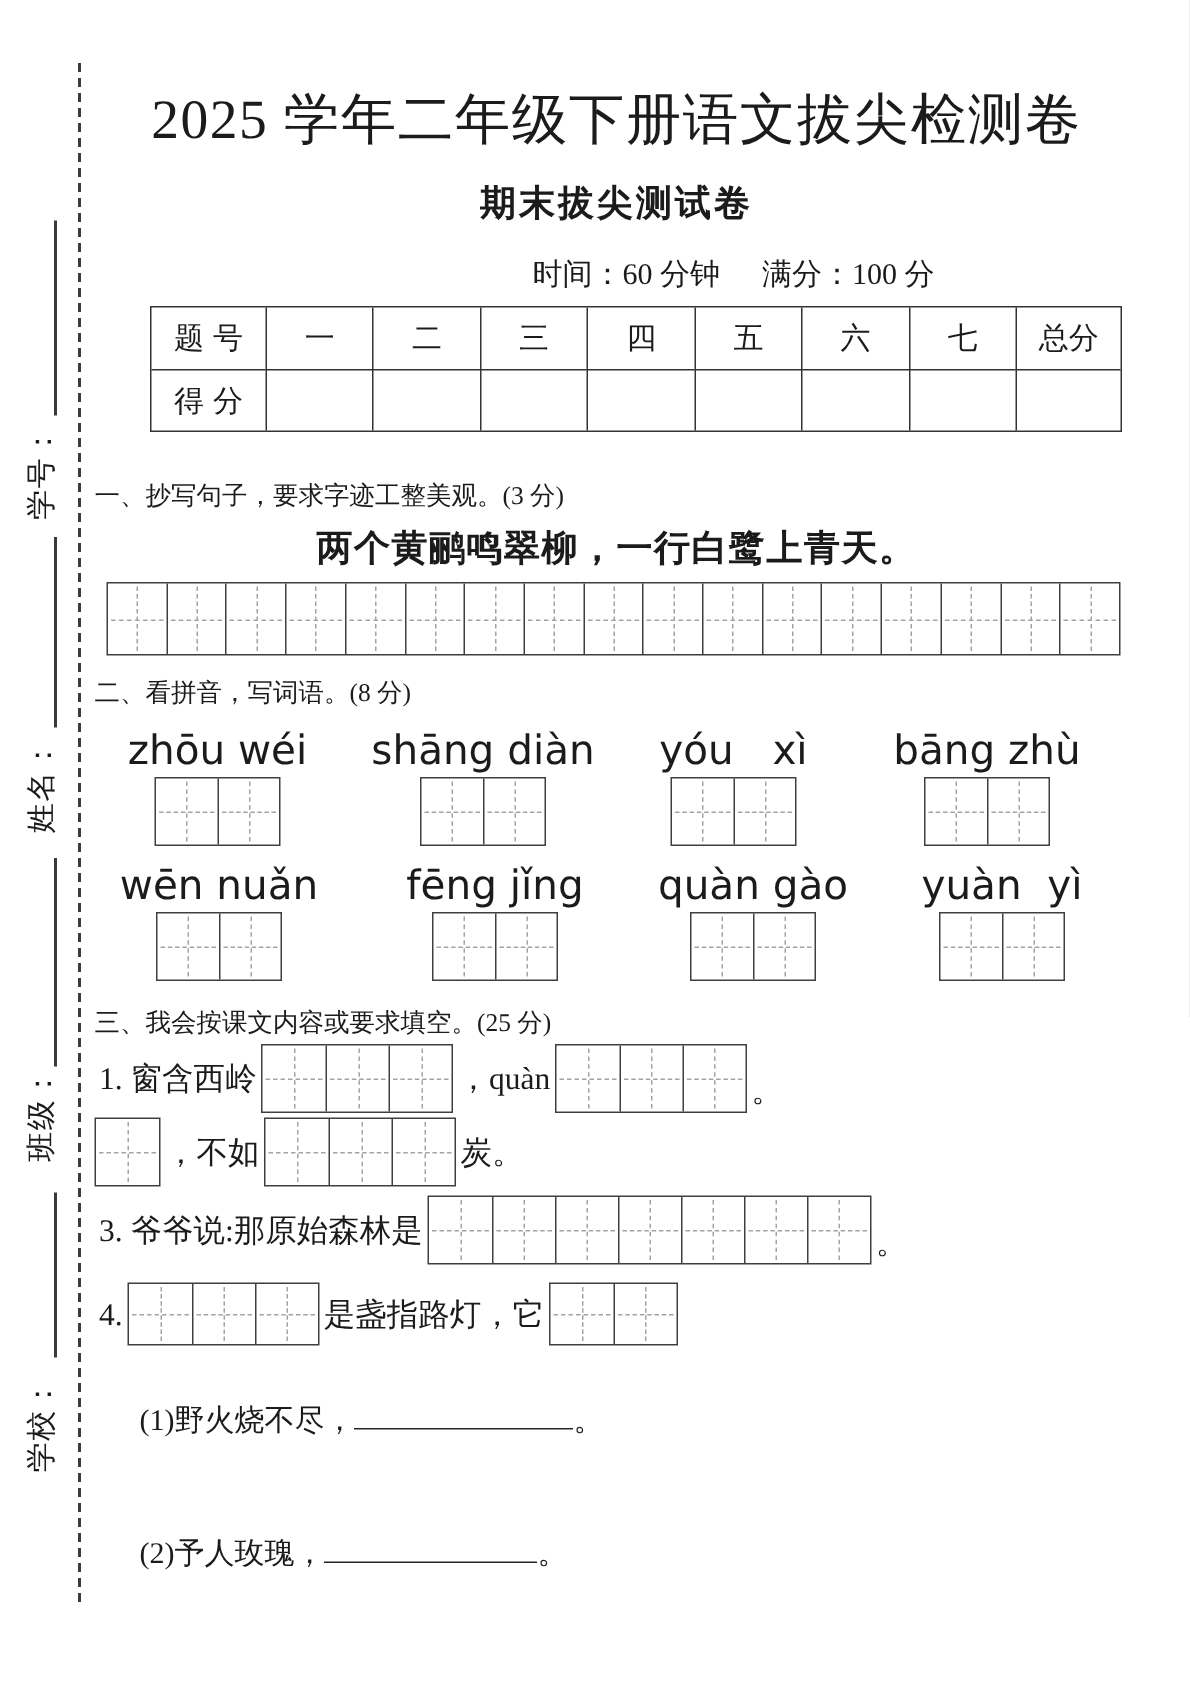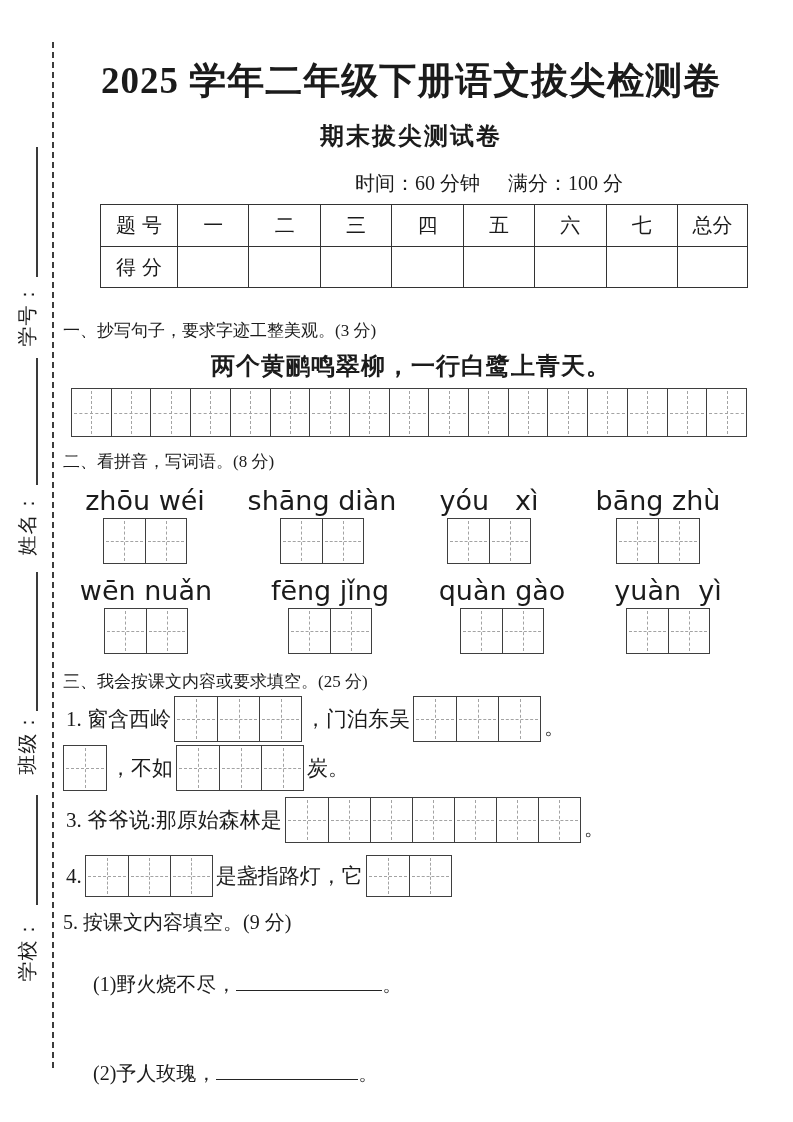--- a/index.html
+++ b/index.html
@@ -21,21 +21,21 @@
             display:flex; align-items:center; justify-content:center;
             font-size:20px; letter-spacing:1px; transform:rotate(-90deg); }
   .mlabel.p1 { top:303px; }
   .mlabel.p2 { top:512px; }
   .mlabel.p3 { top:731px; }
   .mlabel.p4 { top:938px; }
 
   
   .content { position:absolute; left:58px; top:0; width:706px; }
 
-  .title { margin-top:58px; text-align:center; font-size:37px; font-weight:bold;
+  .title { margin-top:58px; text-align:center; font-size:37px; font-weight:normal;
            line-height:46px; letter-spacing:1px; white-space:nowrap; }
   .subtitle { margin-top:13px; text-align:center; font-size:24px; font-weight:bold;
               line-height:39px; letter-spacing:2px; }
   .meta { margin-top:15px; margin-left:297px; font-size:20px; line-height:24px;
           display:flex; gap:28px; white-space:pre; }
 
   
   .score-table { margin-top:9px; margin-left:42px; width:648px;
                  display:grid; grid-template-columns:76px repeat(7,1fr) 70px;
                  border:1.6px solid #333; }
@@ -243,21 +243,21 @@
 
     <div class="sec-heading sh3">三、我会按课文内容或要求填空。(25 分)</div>
 
     <div class="q-row q1">
       <span class="qt">1. 窗含西岭</span>
       <div class="wgrid qgrid">
           <div class="tz-cell"></div>
           <div class="tz-cell"></div>
           <div class="tz-cell"></div>
         </div>
-      <span class="qt">，门泊东吴</span>
+      <span class="qt">，quàn</span>
       <div class="wgrid qgrid">
           <div class="tz-cell"></div>
           <div class="tz-cell"></div>
           <div class="tz-cell"></div>
         </div>
       <span class="qt qend">。</span>
     </div>
 
     <div class="q-row q2">
       <div class="wgrid qgrid">
@@ -293,21 +293,20 @@
           <div class="tz-cell"></div>
           <div class="tz-cell"></div>
         </div>
       <span class="qt">是盏指路灯，它</span>
       <div class="wgrid qgrid">
           <div class="tz-cell"></div>
           <div class="tz-cell"></div>
         </div>
     </div>
 
-    <div class="q5-heading">5. 按课文内容填空。(9 分)</div>
 
     <div class="sub-row s1r">
       <span>(1)野火烧不尽，</span><span class="blank b1"></span><span>。</span>
     </div>
     <div class="sub-row s2r">
       <span>(2)予人玫瑰，</span><span class="blank b2"></span><span>。</span>
     </div>
 
   </div>
 </div>

